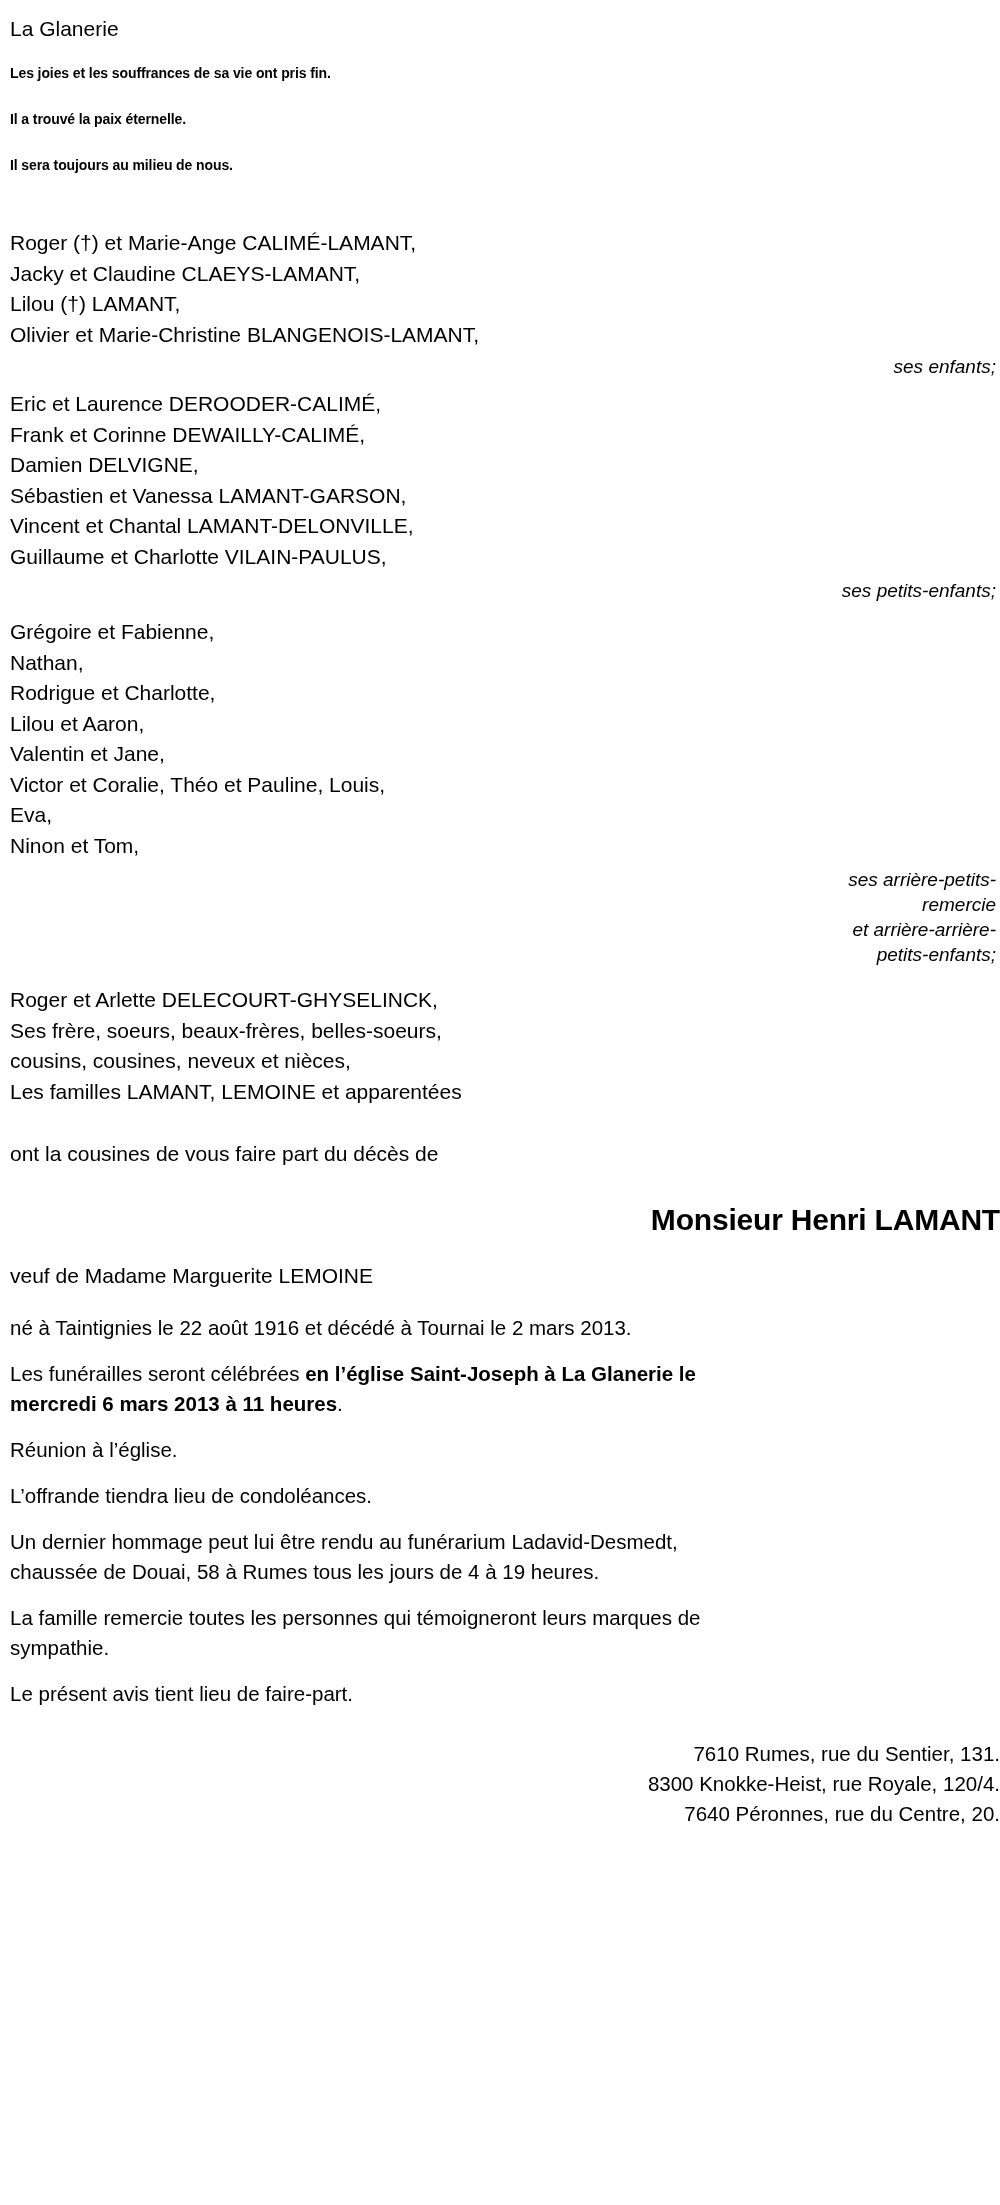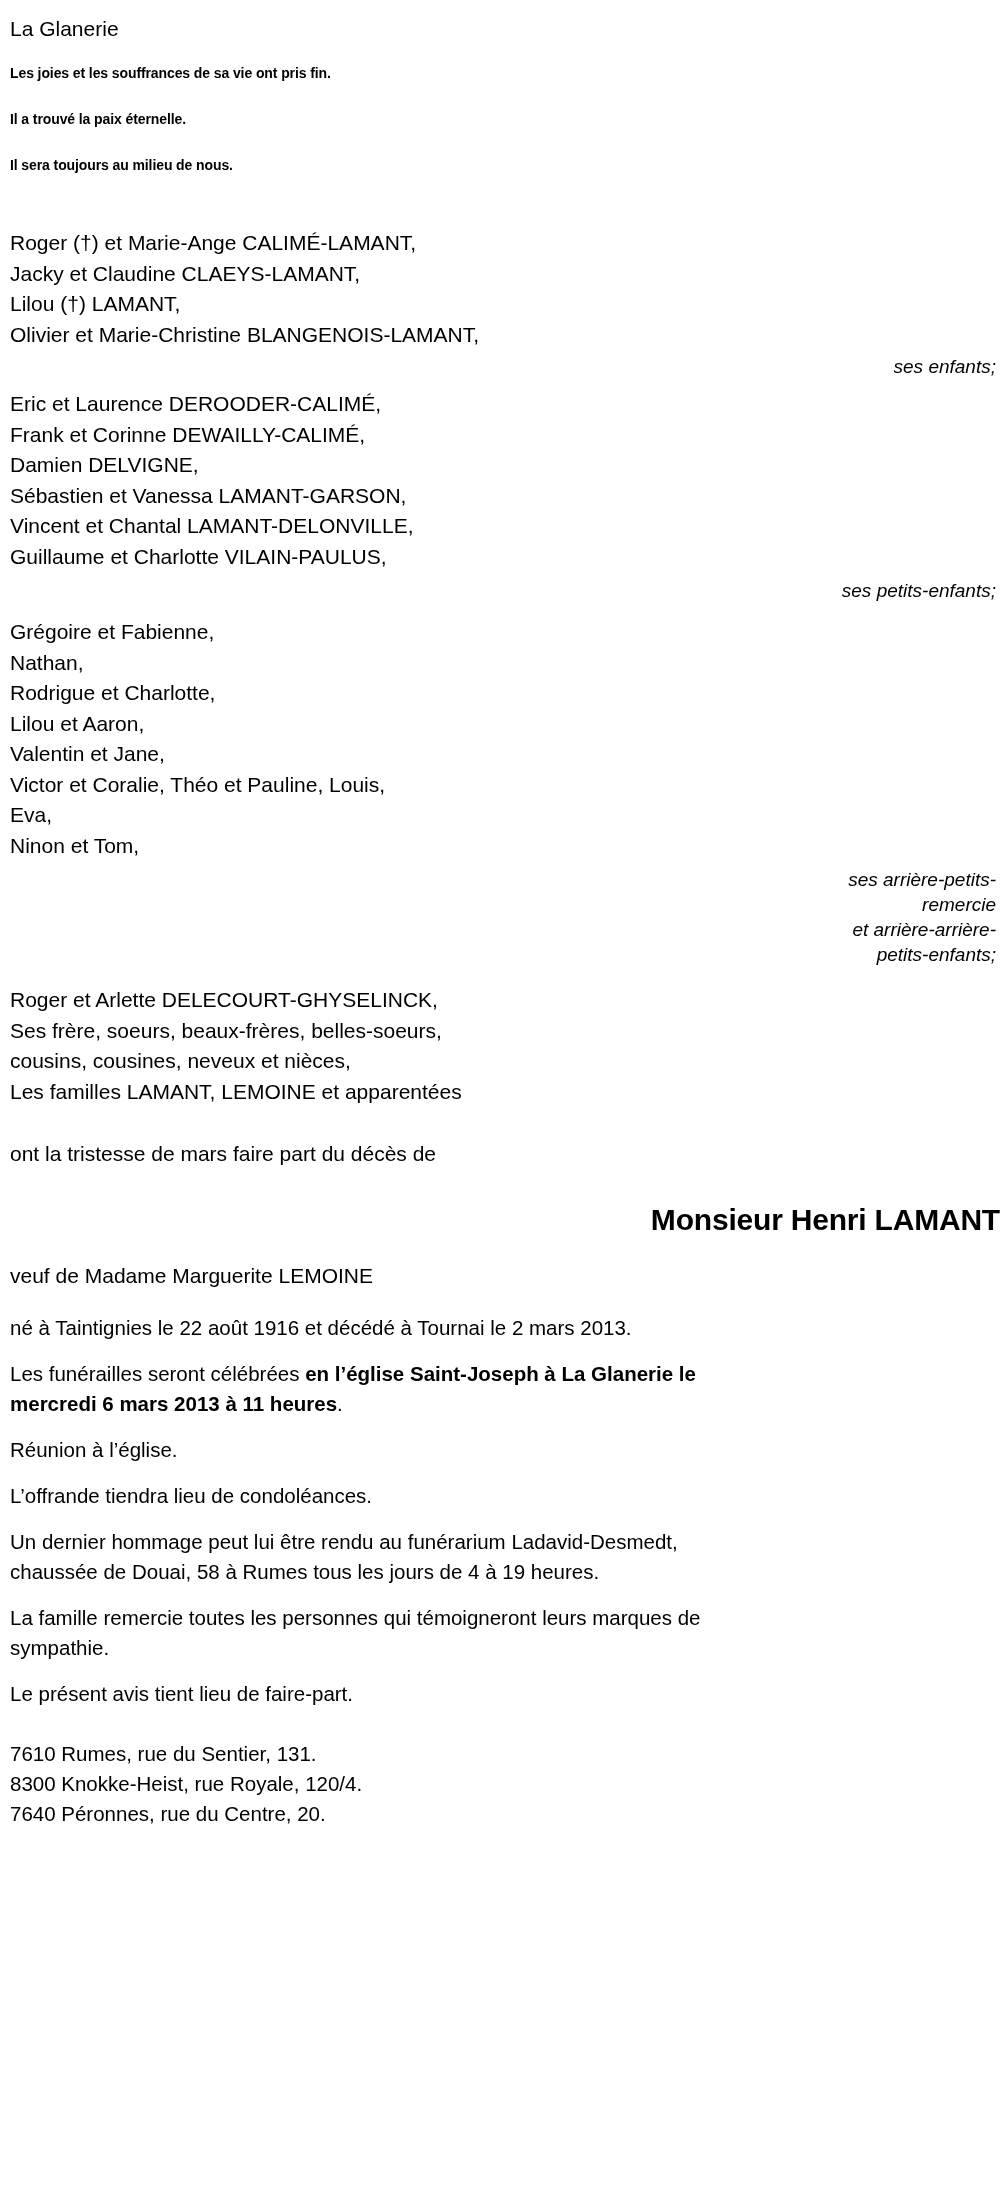--- a/index.html
+++ b/index.html
@@ -99,21 +99,21 @@
     margin-bottom: 16px;
     max-width: 700px;
   }
   .para b { font-weight: bold; }
   .para.tight { margin-bottom: 16px; }
 
   .addresses {
     font-size: 20.5px;
     line-height: 30px;
   }
-  .addresses span { display: block; }
+  .addresses span { display: block; text-align: right; }
 </style>
 </head>
 <body>
 
 <div class="notice">
 
   <div class="line city">La Glanerie</div>
 
   <div>
     <div class="verse">Les joies et les souffrances de sa vie ont pris fin.</div>
@@ -160,21 +160,21 @@
 
   <div class="names">
     <span class="nm">Roger et Arlette DELECOURT-GHYSELINCK,</span>
     <span class="nm">Ses frère, soeurs, beaux-frères, belles-soeurs,</span>
     <span class="nm">cousins, cousines, neveux et nièces,</span>
     <span class="nm">Les familles LAMANT, LEMOINE et apparentées</span>
   </div>
 
   <div class="gap-lg"></div>
 
-  <div class="announce">ont la tristesse de mars faire part du décès de</div>
+  <div class="announce">ont la cousines de vous faire part du décès de</div>
 
   <div class="gap-lg"></div>
 
   <div class="deceased-name">Monsieur Henri LAMANT</div>
 
   <div class="gap-md"></div>
 
   <div class="spouse">veuf de Madame Marguerite LEMOINE</div>
 
   <div class="gap-md"></div>

